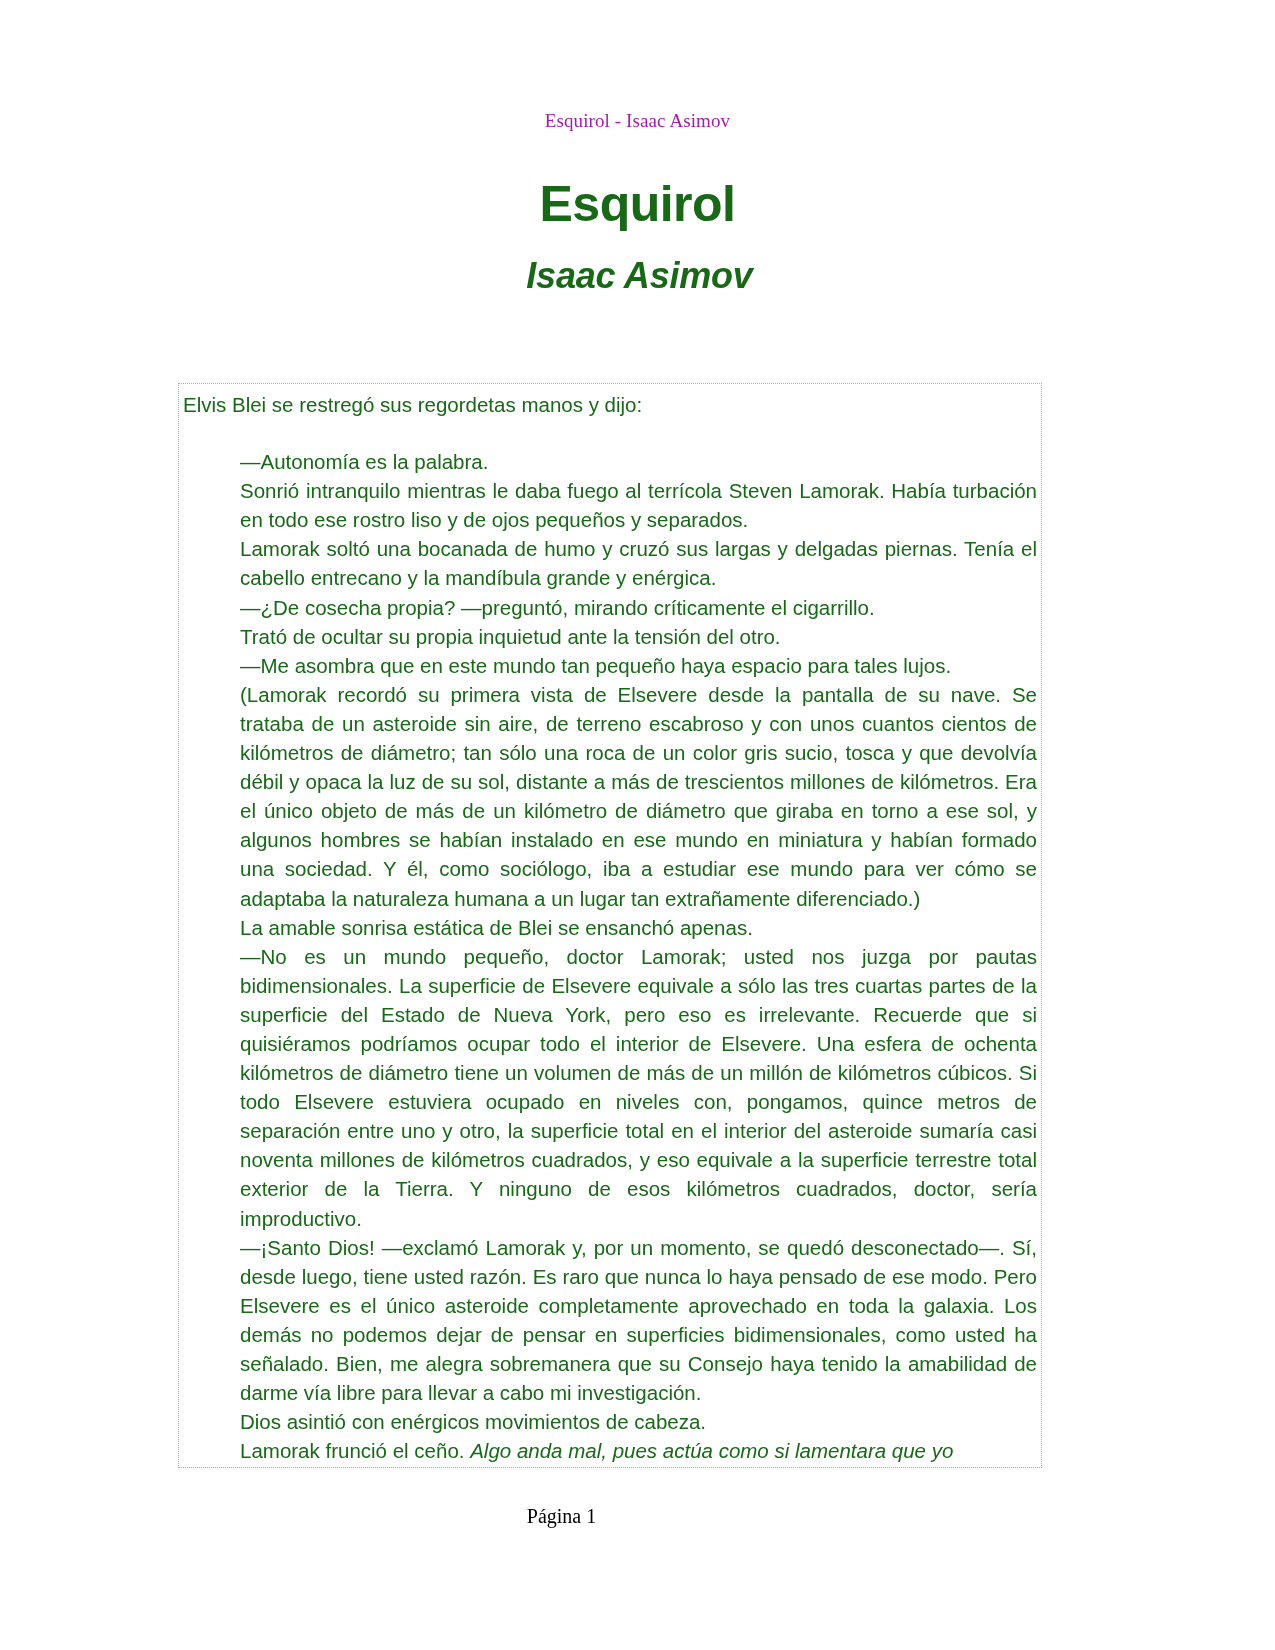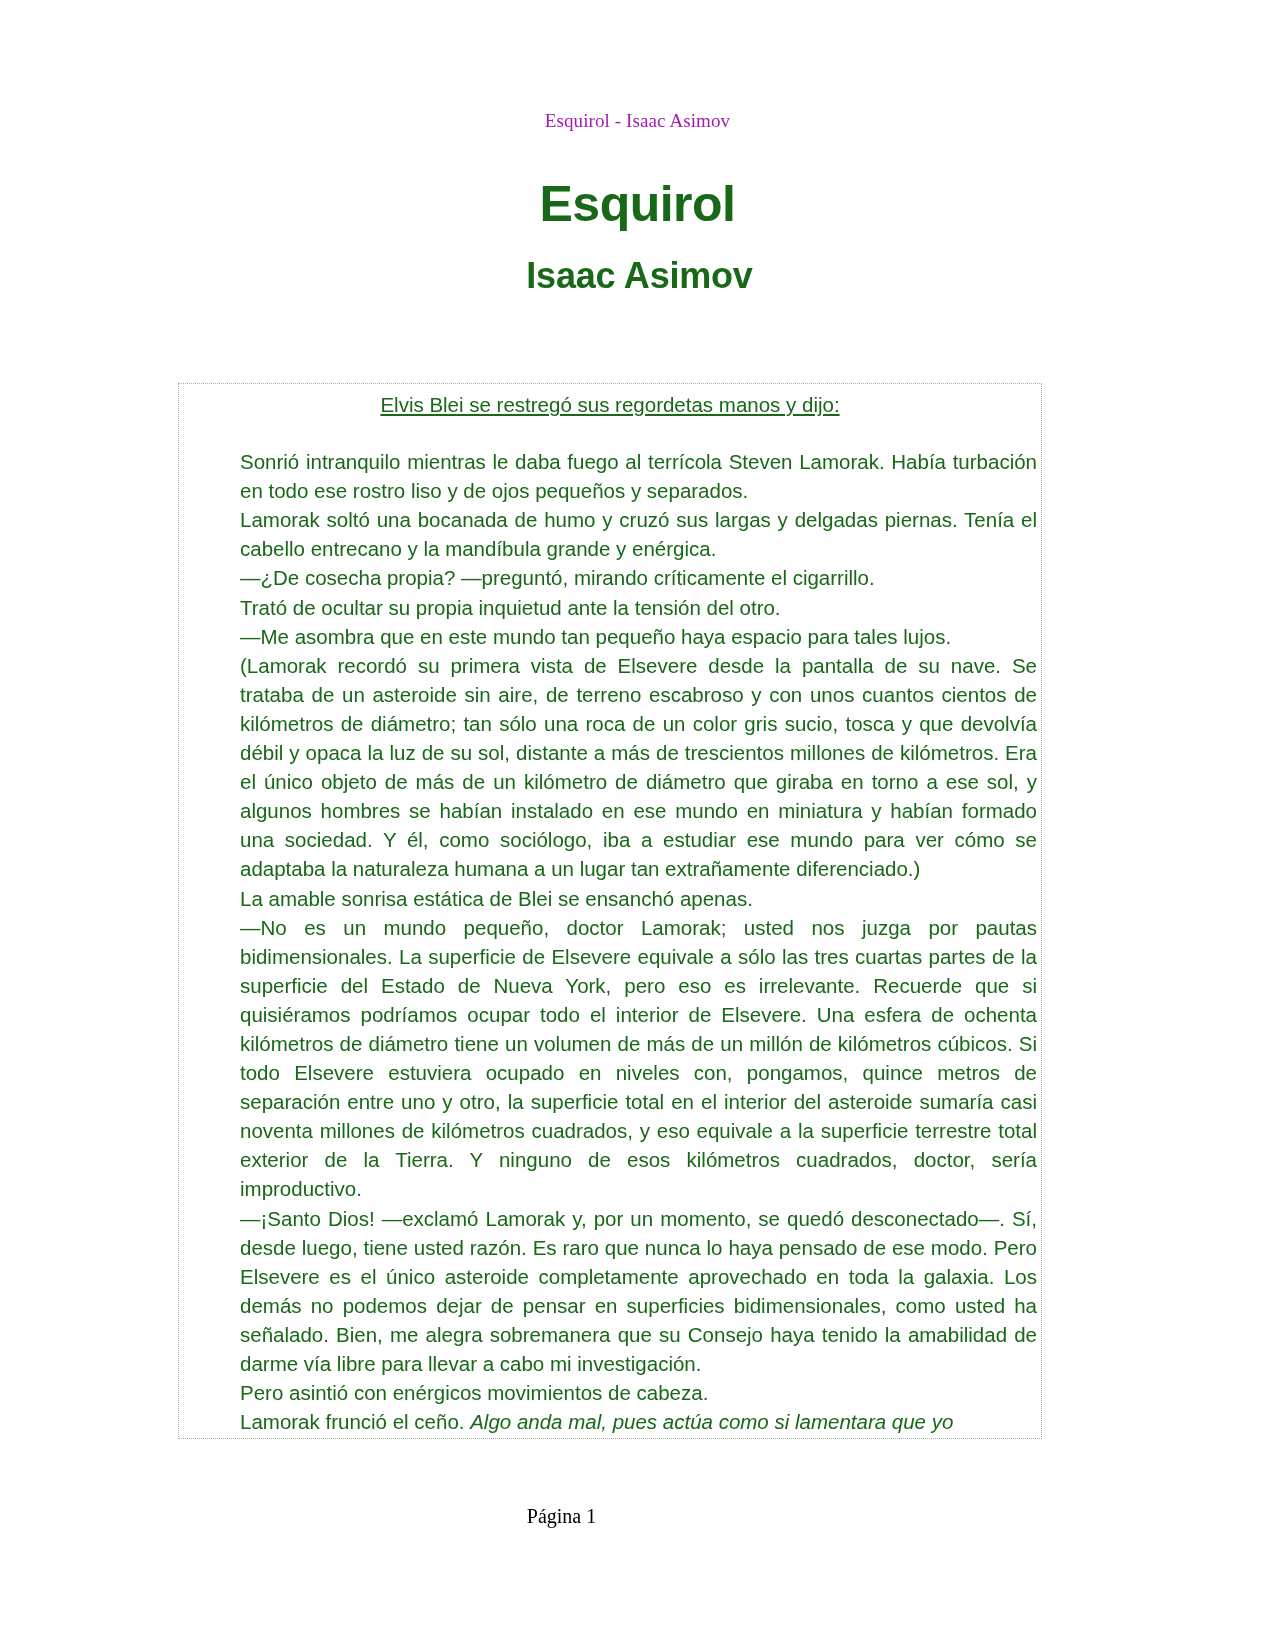--- a/index.html
+++ b/index.html
@@ -49,20 +49,21 @@
     font-weight: bold;
     font-size: 50px;
     line-height: 64px;
     color: #186818;
     margin: 0;
     letter-spacing: -0.5px;
   }
   .doc-author {
     font-family: "Liberation Sans", sans-serif;
     font-weight: bold;
+    font-style: italic;
     font-size: 36px;
     line-height: 44px;
     color: #186818;
     margin: 18px 0 0 4px;
     letter-spacing: -0.2px;
   }
 
   
   .text-frame {
     position: absolute;
@@ -77,24 +78,23 @@
   .body-text {
     font-family: "Liberation Sans", sans-serif;
     font-size: 20.5px;
     line-height: 29.1px;
     color: #186818;
     margin: 0;
     padding: 6px 4px 2px 4px;
   }
 
   .lead-line {
-    text-align: center;
+    text-align: left;
     margin: 0 0 28px 0;
     white-space: nowrap;
-    text-decoration: underline;
   }
 
   .para {
     text-align: justify;
     text-justify: inter-word;
     margin: 0;
     padding: 0 0 0 57px;
     text-indent: 0;
   }
   .para.last {
@@ -125,30 +125,31 @@
   <div class="title-block">
     <h1 class="doc-title">Esquirol</h1>
     <h2 class="doc-author">Isaac Asimov</h2>
   </div>
 
   <div class="text-frame">
     <div class="body-text">
 
       <p class="lead-line">Elvis Blei se restregó sus regordetas manos y dijo:</p>
 
+      <p class="para">—Autonomía es la palabra.</p>
       <p class="para">Sonrió intranquilo mientras le daba fuego al terrícola Steven Lamorak. Había turbación en todo ese rostro liso y de ojos pequeños y separados.</p>
       <p class="para">Lamorak soltó una bocanada de humo y cruzó sus largas y delgadas piernas. Tenía el cabello entrecano y la mandíbula grande y enérgica.</p>
       <p class="para">—¿De cosecha propia? —preguntó, mirando críticamente el cigarrillo.</p>
       <p class="para">Trató de ocultar su propia inquietud ante la tensión del otro.</p>
       <p class="para">—Me asombra que en este mundo tan pequeño haya espacio para tales lujos.</p>
       <p class="para">(Lamorak recordó su primera vista de Elsevere desde la pantalla de su nave. Se trataba de un asteroide sin aire, de terreno escabroso y con unos cuantos cientos de kilómetros de diámetro; tan sólo una roca de un color gris sucio, tosca y que devolvía débil y opaca la luz de su sol, distante a más de trescientos millones de kilómetros. Era el único objeto de más de un kilómetro de diámetro que giraba en torno a ese sol, y algunos hombres se habían instalado en ese mundo en miniatura y habían formado una sociedad. Y él, como sociólogo, iba a estudiar ese mundo para ver cómo se adaptaba la naturaleza humana a un lugar tan extrañamente diferenciado.)</p>
       <p class="para">La amable sonrisa estática de Blei se ensanchó apenas.</p>
       <p class="para">—No es un mundo pequeño, doctor Lamorak; usted nos juzga por pautas bidimensionales. La superficie de Elsevere equivale a sólo las tres cuartas partes de la superficie del Estado de Nueva York, pero eso es irrelevante. Recuerde que si quisiéramos podríamos ocupar todo el interior de Elsevere. Una esfera de ochenta kilómetros de diámetro tiene un volumen de más de un millón de kilómetros cúbicos. Si todo Elsevere estuviera ocupado en niveles con, pongamos, quince metros de separación entre uno y otro, la superficie total en el interior del asteroide sumaría casi noventa millones de kilómetros cuadrados, y eso equivale a la superficie terrestre total exterior de la Tierra. Y ninguno de esos kilómetros cuadrados, doctor, sería improductivo.</p>
       <p class="para">—¡Santo Dios! —exclamó Lamorak y, por un momento, se quedó desconectado—. Sí, desde luego, tiene usted razón. Es raro que nunca lo haya pensado de ese modo. Pero Elsevere es el único asteroide completamente aprovechado en toda la galaxia. Los demás no podemos dejar de pensar en superficies bidimensionales, como usted ha señalado. Bien, me alegra sobremanera que su Consejo haya tenido la amabilidad de darme vía libre para llevar a cabo mi investigación.</p>
-      <p class="para">Pero asintió con enérgicos movimientos de cabeza.</p>
+      <p class="para">Dios asintió con enérgicos movimientos de cabeza.</p>
 
       <p class="para last"><span>Lamorak frunció el ceño. </span><em>Algo anda mal, pues actúa como si lamentara que yo</em></p>
 
     </div>
   </div>
 
   <div class="doc-footer">Página 1</div>
 
 </div>
 

